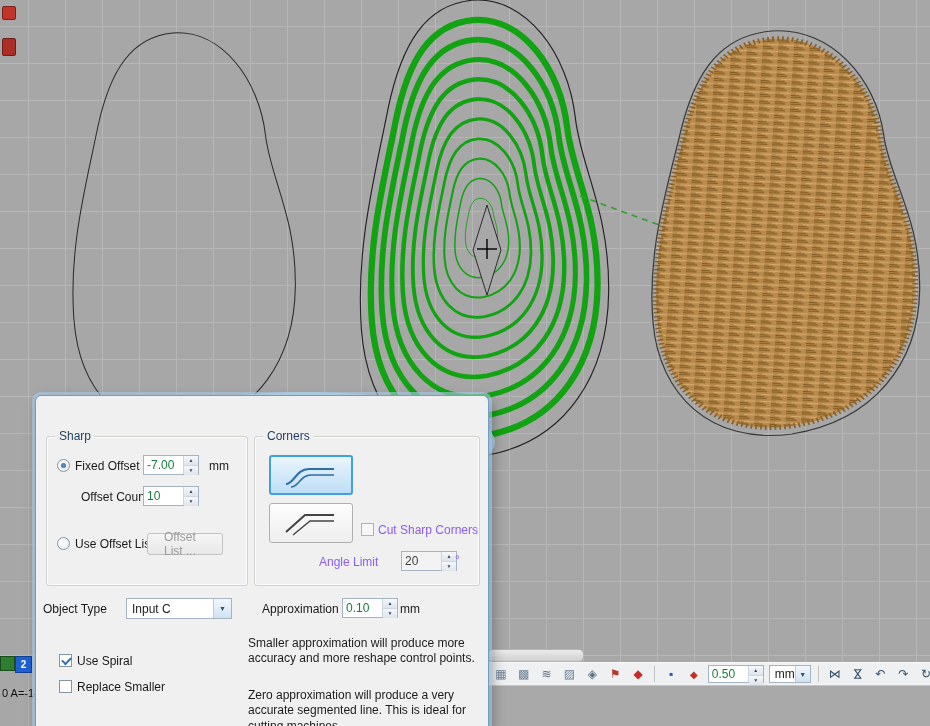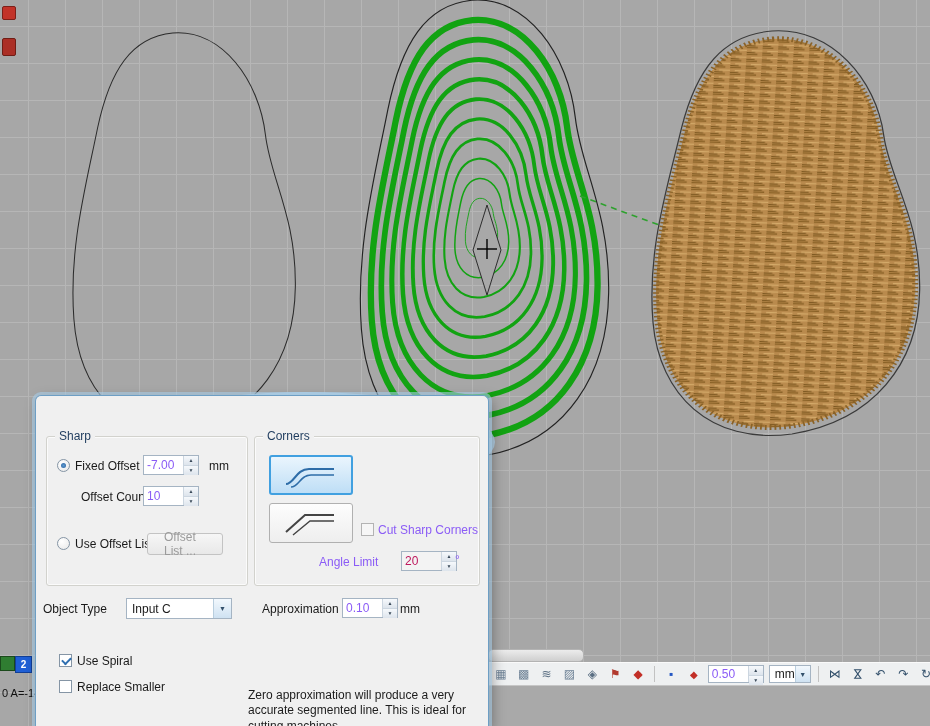--- a/index.html
+++ b/index.html
@@ -31,23 +31,23 @@
   .toolbar{position:absolute;left:487px;top:662px;width:443px;height:22px;background:#eef0f1;
            border-top:1px solid #fafafa;border-bottom:1px solid #c6c6c6;
            display:flex;align-items:center;gap:5px;padding:0 5px;}
   .bottom-fill{position:absolute;left:487px;top:686px;width:443px;height:40px;background:#a9a9a9;}
   .ticon{width:18px;height:18px;display:flex;align-items:center;justify-content:center;font-size:12px;cursor:default;}
   .tsep{width:1px;height:16px;background:#c2c2c2;margin:0 2px;}
   .rot90{transform:rotate(90deg);}
 
   
   .spinbox{display:inline-flex;align-items:stretch;background:#fff;border:1px solid #a5b4c3;height:20px;box-sizing:border-box;}
-  .spinbox input{border:0;outline:none;width:33px;padding:0 3px;font:12px "Liberation Sans",sans-serif;background:transparent;color:#8b5cf6;}
+  .spinbox input{border:0;outline:none;width:33px;padding:0 3px;font:12px "Liberation Sans",sans-serif;background:transparent;color:#15803d;}
   .spinbox.disabled{background:#f3f3f3;}
-  .spinbox.disabled input{color:#be185d;}
+  .spinbox.disabled input{color:#404040;}
   .spin{width:14px;display:flex;flex-direction:column;border-left:1px solid #ccd6e0;}
   .spin span{flex:1;font-size:5px;line-height:9px;text-align:center;color:#3a4a5a;
              background:linear-gradient(#f6f9fc,#dde4ec);border-bottom:1px solid #ccd6e0;}
   .spin span:last-child{border-bottom:0;}
   .dropdown{display:inline-flex;align-items:center;justify-content:space-between;background:#fff;
             border:1px solid #a5b4c3;height:21px;box-sizing:border-box;padding-left:5px;}
   .dd-arrow{width:17px;align-self:stretch;display:flex;align-items:center;justify-content:center;
             font-size:7px;color:#33506b;background:linear-gradient(#f2f8fd,#cfe2f2);border-left:1px solid #b9cede;}
   .radio{position:absolute;width:13px;height:13px;border-radius:50%;border:1px solid #8595a5;
          background:radial-gradient(circle at 35% 30%,#fff,#e8e8e8);box-sizing:border-box;}
@@ -245,17 +245,18 @@
           <span>▼</span>
         </span>
       </span>
       <span class="lbl" style="left:364px;top:184px">mm</span>
 
       <span class="checkbox checked" style="left:23px;top:236px"></span>
       <span class="lbl" style="left:41px;top:236px">Use Spiral</span>
       <span class="checkbox" style="left:23px;top:262px"></span>
       <span class="lbl" style="left:41px;top:262px">Replace Smaller</span>
 
+      <div class="note" style="left:212px;top:218px">Smaller approximation will produce more accuracy and more reshape control points.</div>
       <div class="note" style="left:212px;top:270px">Zero approximation will produce a very accurate segmented line. This is ideal for cutting machines.</div>
     </div>
   </div>
 
 </div>
 
 </body></html>

